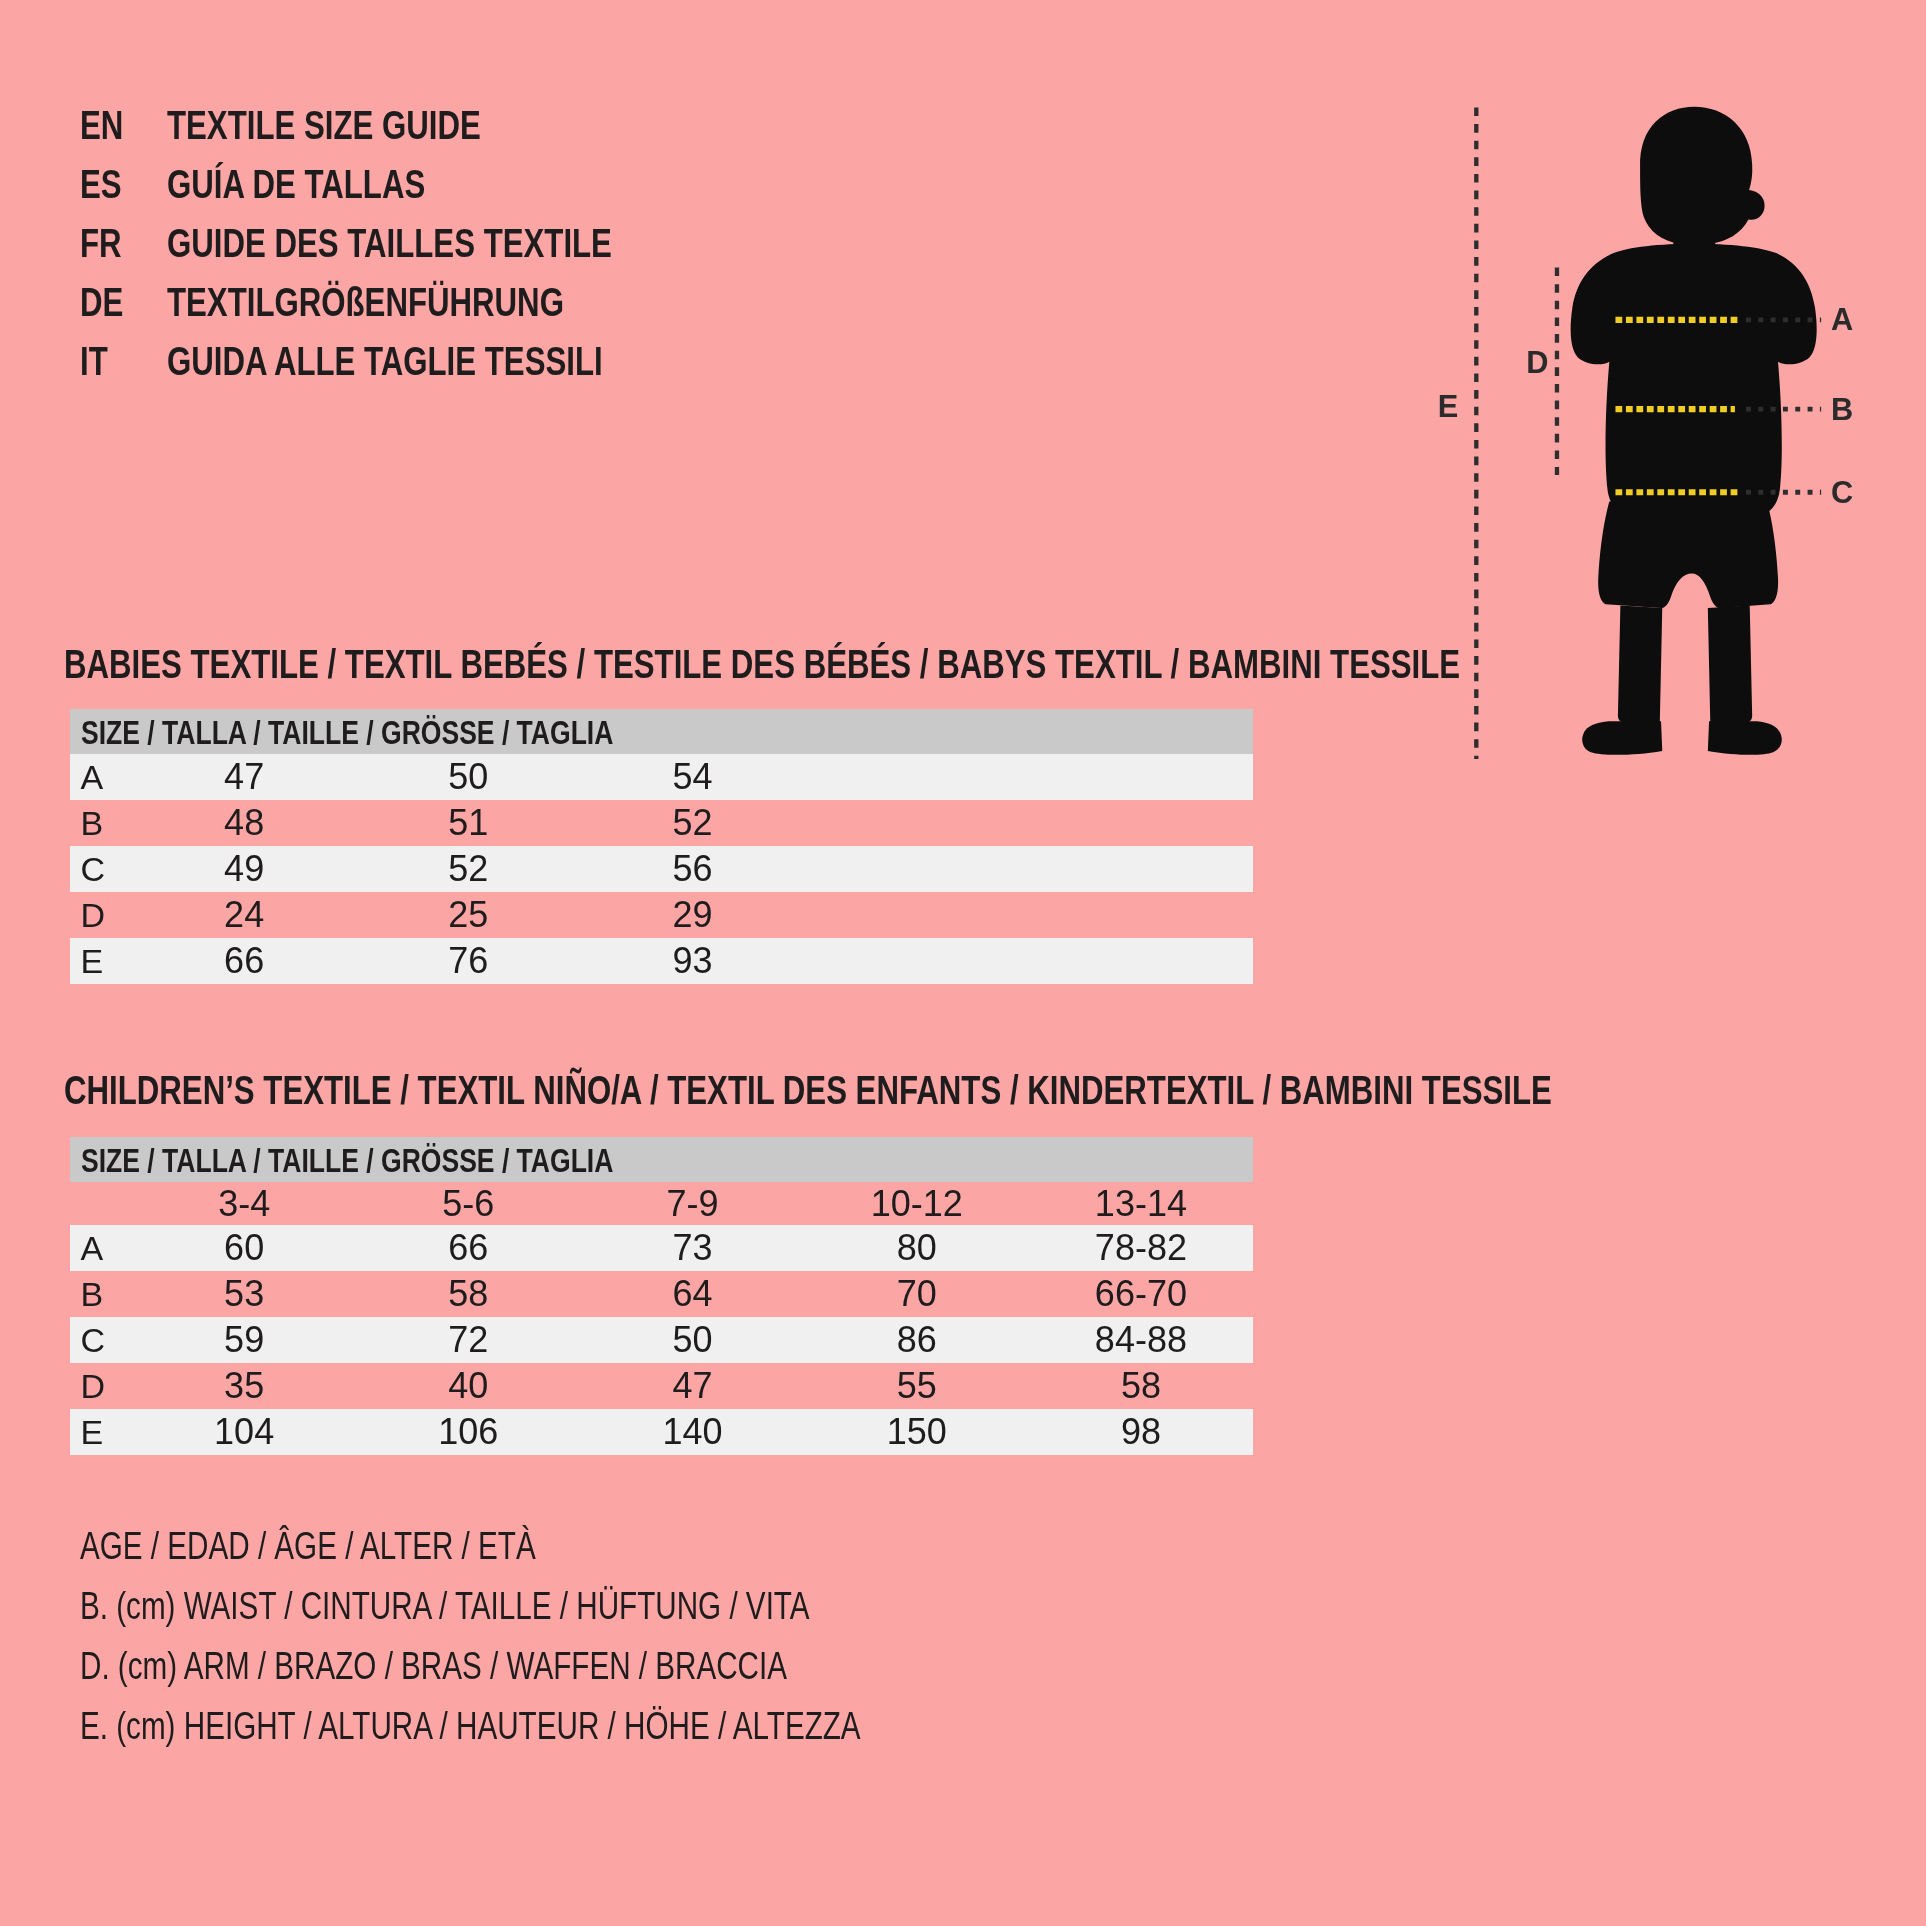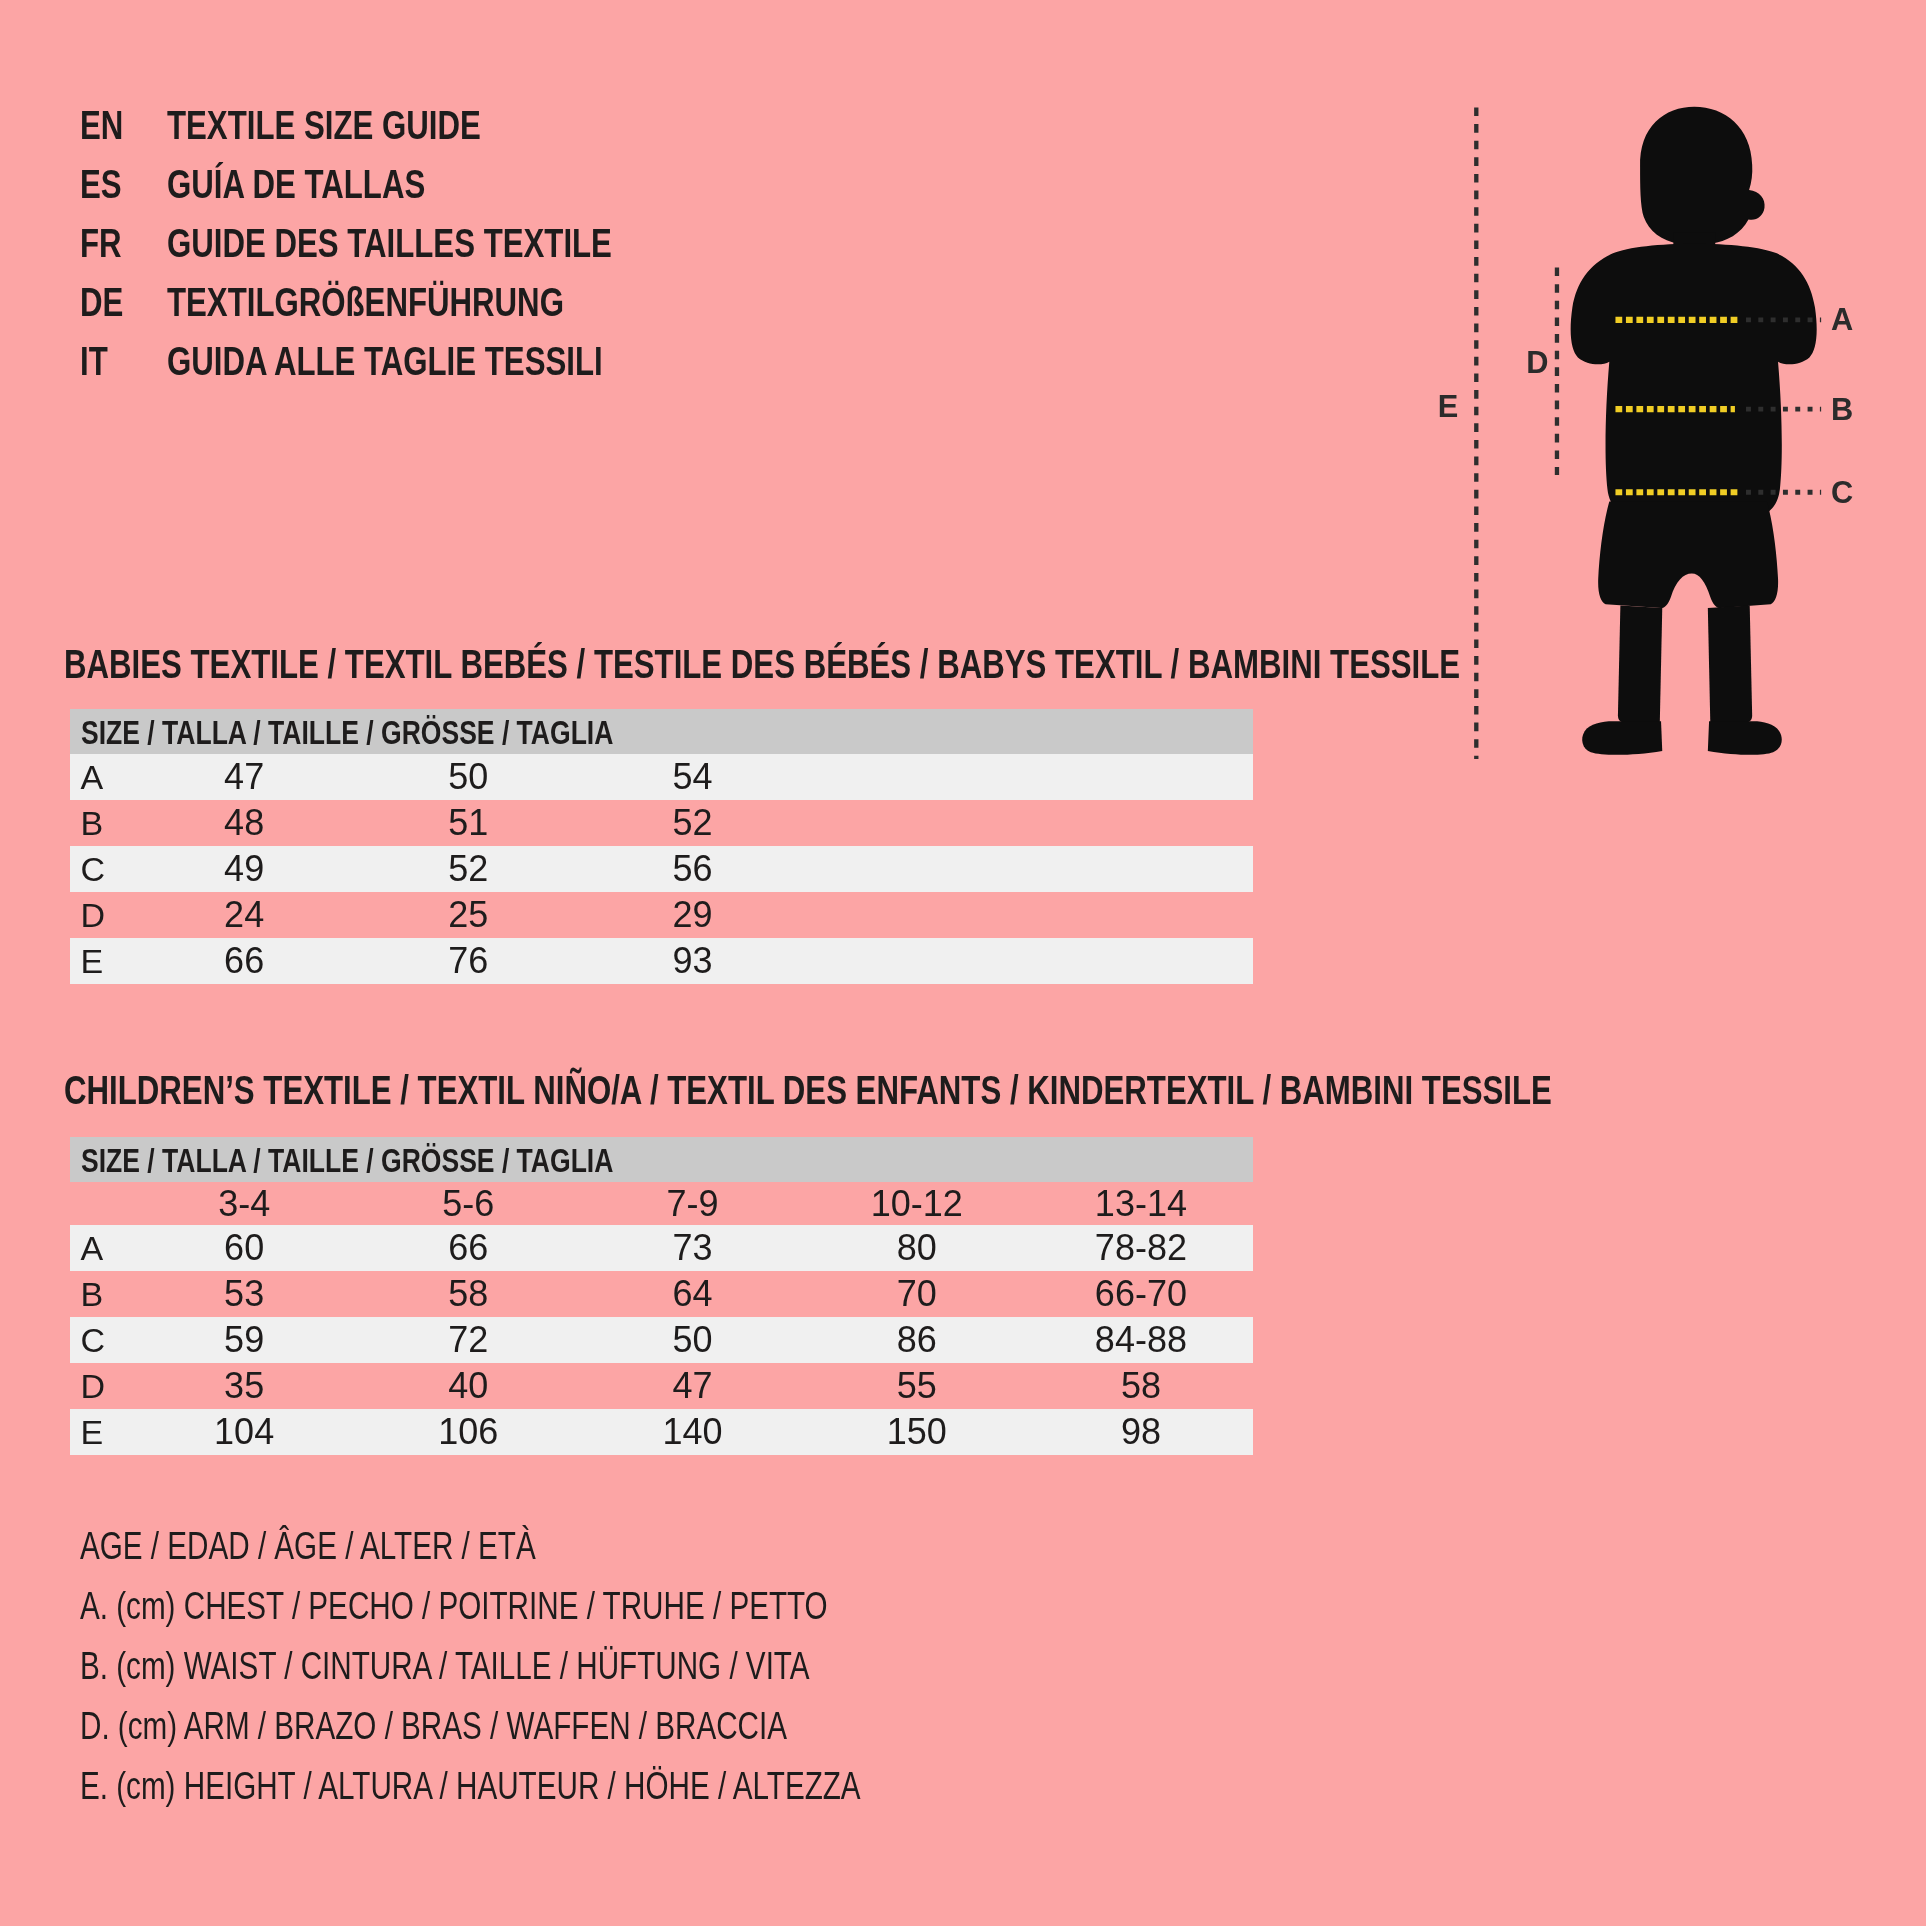--- a/index.html
+++ b/index.html
@@ -216,20 +216,19 @@
       <td>106</td>
       <td>140</td>
       <td>150</td>
       <td>98</td>
     </tr>
   </tbody>
     </table>
 
   <div id="legend-block">
     <div class="legend-line"><span class="cond">AGE / EDAD / ÂGE / ALTER / ETÀ</span></div>
-    <div class="legend-line"><span class="cond">A. (cm) CHEST / PECHO / POITRINE / TRUHE / PETTO</span></div>
     <div class="legend-line"><span class="cond">B. (cm) WAIST / CINTURA / TAILLE / HÜFTUNG / VITA</span></div>
     <div class="legend-line"><span class="cond">D. (cm) ARM / BRAZO / BRAS / WAFFEN / BRACCIA</span></div>
     <div class="legend-line"><span class="cond">E. (cm) HEIGHT / ALTURA / HAUTEUR / HÖHE / ALTEZZA</span></div>
   </div>
 
 </div>
 
 
 </body></html>

